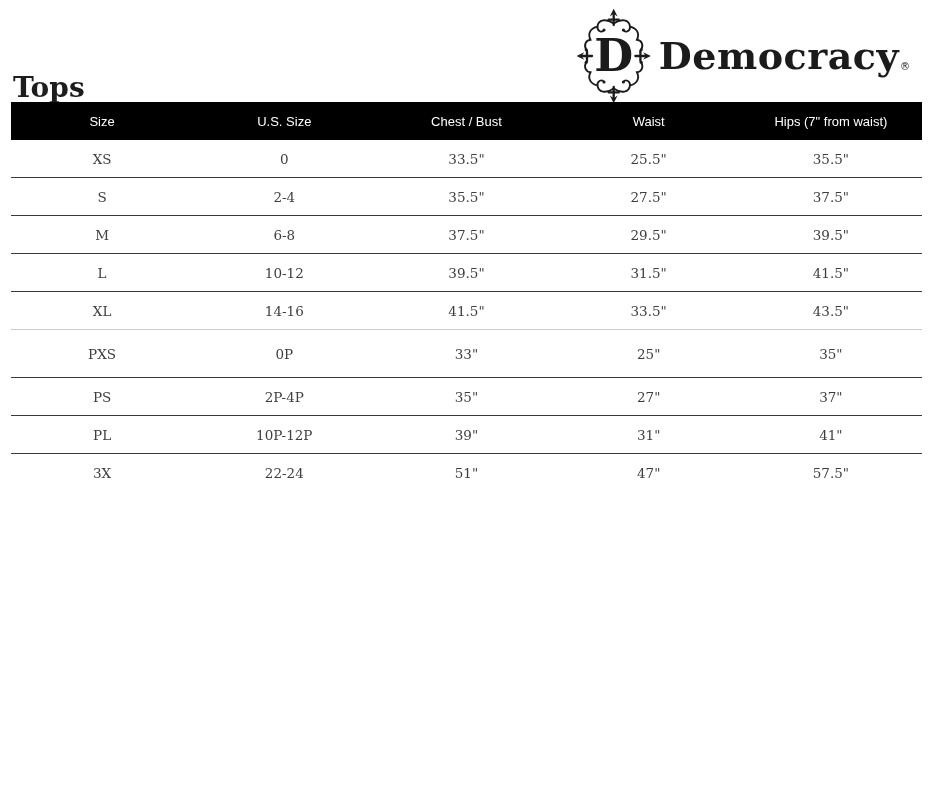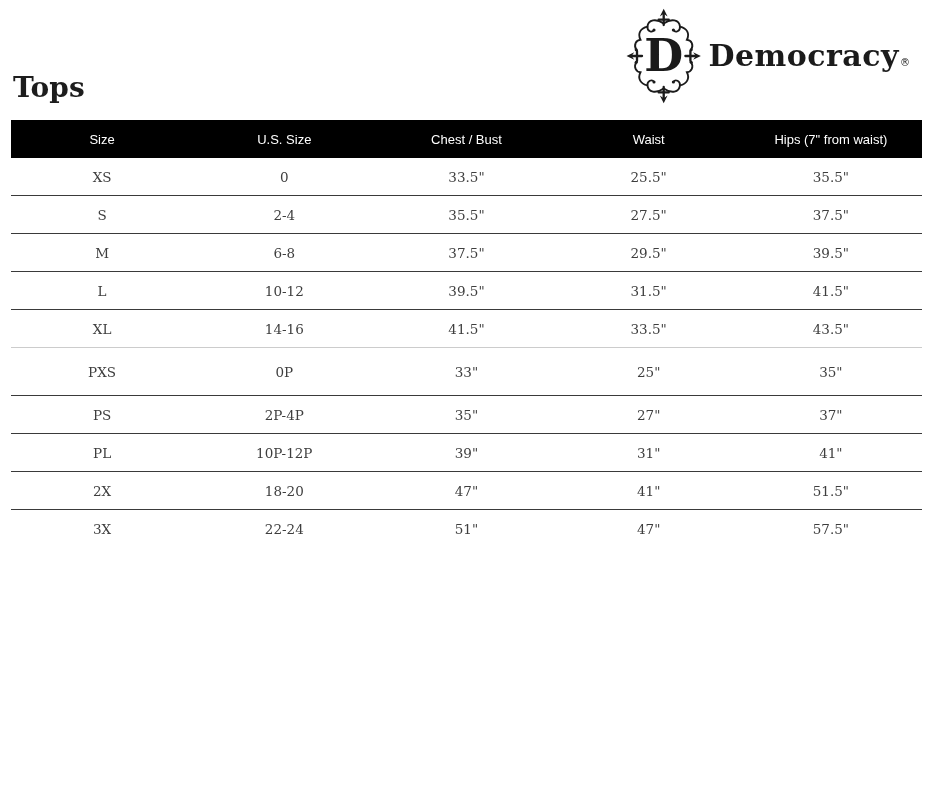--- a/index.html
+++ b/index.html
@@ -13,42 +13,42 @@
   
   .brand{
     position:absolute;top:8px;right:30px;
     display:flex;align-items:center;gap:6px;
   }
   .emblem{height:96px;width:auto;display:block;}
   .wordmark-wrap{display:flex;align-items:flex-end;line-height:1;}
   .wordmark{
     font-family:"DejaVu Serif", serif;
     font-weight:700;
-    font-size:30px;
+    font-size:38px;
     color:var(--brand_color);
     letter-spacing:.5px;
     line-height:1;
   }
   .registered{
     font-family:"DejaVu Sans", sans-serif;
     font-size:10px;
     color:var(--brand_color);
     margin-left:1px;
     padding-bottom:3px;
   }
   
   .title{
     position:absolute;left:13px;top:71px;margin:0;
     font-family:"DejaVu Serif", serif;
     font-size:28px;font-weight:700;
     color:#1d1d1d;
   }
   
   .size-table{
-    position:absolute;left:11px;top:120px;
+    position:absolute;left:11px;top:102px;
     width:911px;
     border-collapse:collapse;
     table-layout:fixed;
   }
   .size-table thead th{
     background:var(--header_bg);
     color:var(--header_text);
     font-family:"Liberation Sans", sans-serif;
     font-size:13px;font-weight:400;
     height:38px;text-align:center;
@@ -171,27 +171,20 @@
           <td>27"</td>
           <td>37"</td>
         </tr>
         <tr>
           <td>PL</td>
           <td>10P-12P</td>
           <td>39"</td>
           <td>31"</td>
           <td>41"</td>
         </tr>
-        <tr>
-          <td>2X</td>
-          <td>18-20</td>
-          <td>47"</td>
-          <td>41"</td>
-          <td>51.5"</td>
-        </tr>
         <tr class="last-row">
           <td>3X</td>
           <td>22-24</td>
           <td>51"</td>
           <td>47"</td>
           <td>57.5"</td>
         </tr>
       </tbody>
   </table>
 

